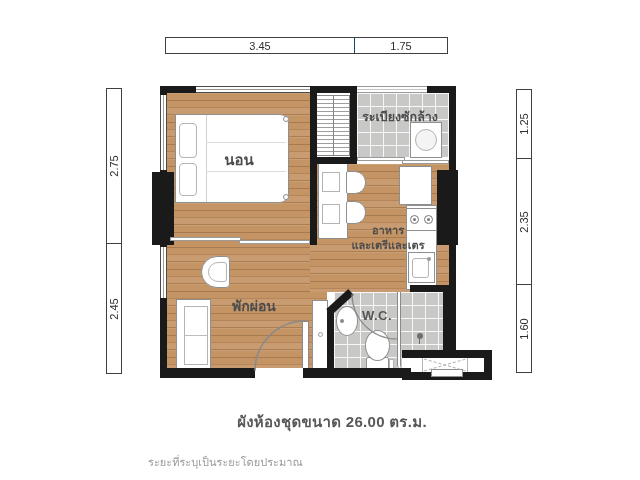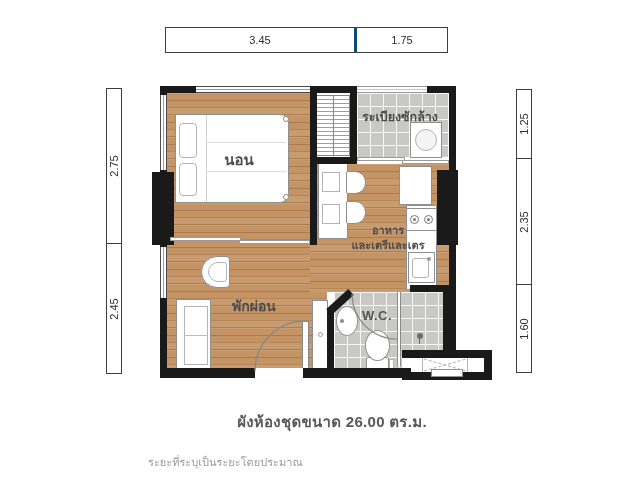--- a/index.html
+++ b/index.html
@@ -41,21 +41,21 @@
   .hatch {
     background-image:repeating-linear-gradient(to bottom,#ffffff 0px,#ffffff 3px,#9e9e9e 3px,#9e9e9e 4px);
   }
   .label {
     position:absolute; transform:translate(-50%,-50%);
     color:#4c4c4c; font-weight:600; white-space:nowrap;
   }
   .dim-row { position:absolute; display:flex; background:#fff; border:1px solid #3f3f3f; }
   .dim-col { position:absolute; display:flex; flex-direction:column; background:#fff; border:1px solid #3f3f3f; }
   .dim-cell { display:flex; align-items:center; justify-content:center; font-size:11px; color:#2e2e2e; }
-  .dim-row .dim-cell + .dim-cell { border-left:3px solid #0c4a6e; }
+  .dim-row .dim-cell + .dim-cell { border-left:1px solid #0c4a6e; }
   .dim-col .dim-cell + .dim-cell { border-top:1px solid #3f3f3f; }
   .vtext { transform:rotate(-90deg); white-space:nowrap; }
   .caption {
     position:absolute; left:226px; top:410px; width:212px; text-align:center;
     font-size:15px; font-weight:600; color:#585858; letter-spacing:0.3px;
   }
   .disclaimer {
     position:absolute; left:148px; top:453px;
     font-size:11px; color:#9b9b9b;
   }
@@ -176,21 +176,21 @@
 
   <div class="label" style="left:239px;top:160px;font-size:15px;">นอน</div>
   <div class="label" style="left:400px;top:117px;font-size:12.5px;">ระเบียงซักล้าง</div>
   <div class="label" style="left:388px;top:238px;font-size:11px;text-align:center;line-height:15px;">
     <span style="display:block;">อาหาร</span>
     <span style="display:block;">และเตรีและเตร</span>
   </div>
   <div class="label" style="left:254px;top:306px;font-size:14px;">พักผ่อน</div>
   <div class="label" style="left:377px;top:315px;font-size:13px;letter-spacing:0.5px;color:#565656;">W.C.</div>
 
-  <div class="dim-row" style="left:165px;top:27px;height:26px;">
+  <div class="dim-row" style="left:165px;top:37px;height:17px;">
     <div class="dim-cell" style="width:188px;">3.45</div>
     <div class="dim-cell" style="width:93px;">1.75</div>
   </div>
   <div class="dim-col" style="left:106px;top:88px;width:16px;">
     <div class="dim-cell" style="height:154px;">
       <span class="vtext">2.75</span>
     </div>
     <div class="dim-cell" style="height:130px;">
       <span class="vtext">2.45</span>
     </div>

